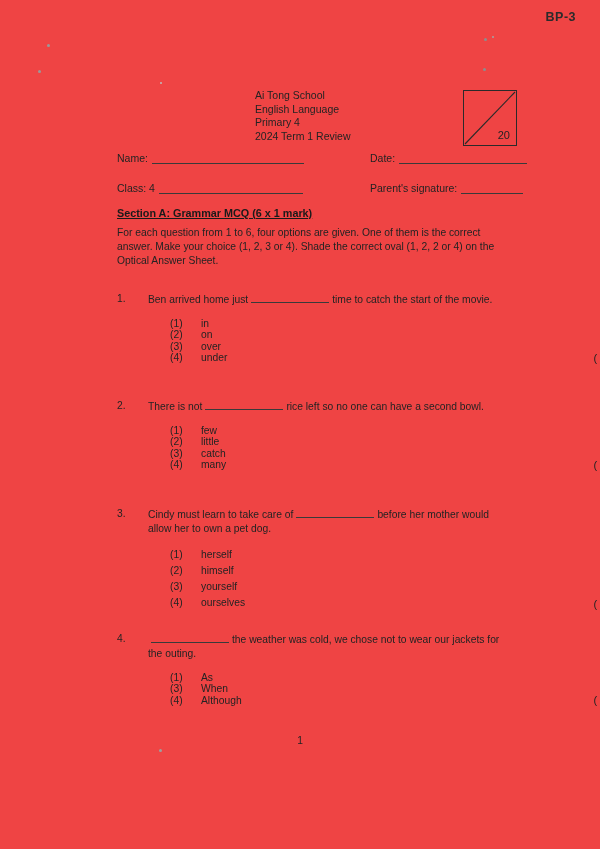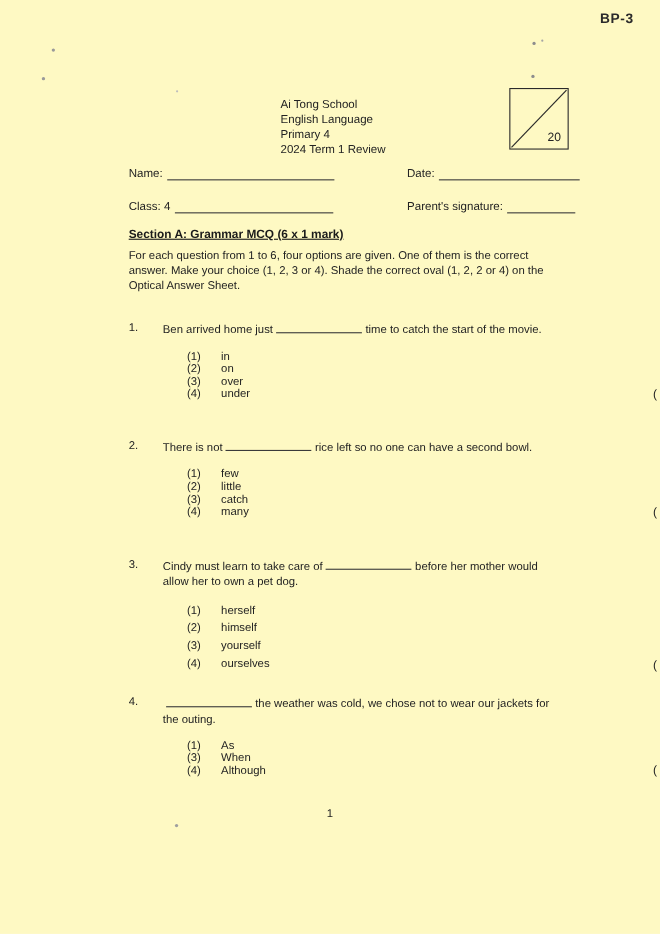--- a/index.html
+++ b/index.html
@@ -4,21 +4,21 @@
 <style>
   html, body {
     margin: 0;
     padding: 0;
     background: #ffffff;
   }
   .page {
     position: relative;
     width: 600px;
     height: 849px;
-    background: #fef9c3;
+    background: #ef4444;
     font-family: "Liberation Sans", sans-serif;
     color: #1a1a1a;
     overflow: hidden;
     -webkit-font-smoothing: antialiased;
   }
 
   
   .bp-code {
     position: absolute;
     top: 10px;
@@ -52,21 +52,21 @@
     text-align: left;
     font-size: 10.5px;
     line-height: 13.5px;
     color: #232323;
   }
 
   
   .marks-box {
     position: absolute;
     left: 463px;
-    top: 80px;
+    top: 90px;
     width: 52px;
     height: 54px;
     border: 1.3px solid #2a2a2a;
   }
   .marks-box svg {
     position: absolute;
     left: 0; top: 0;
     width: 100%; height: 100%;
     display: block;
   }

